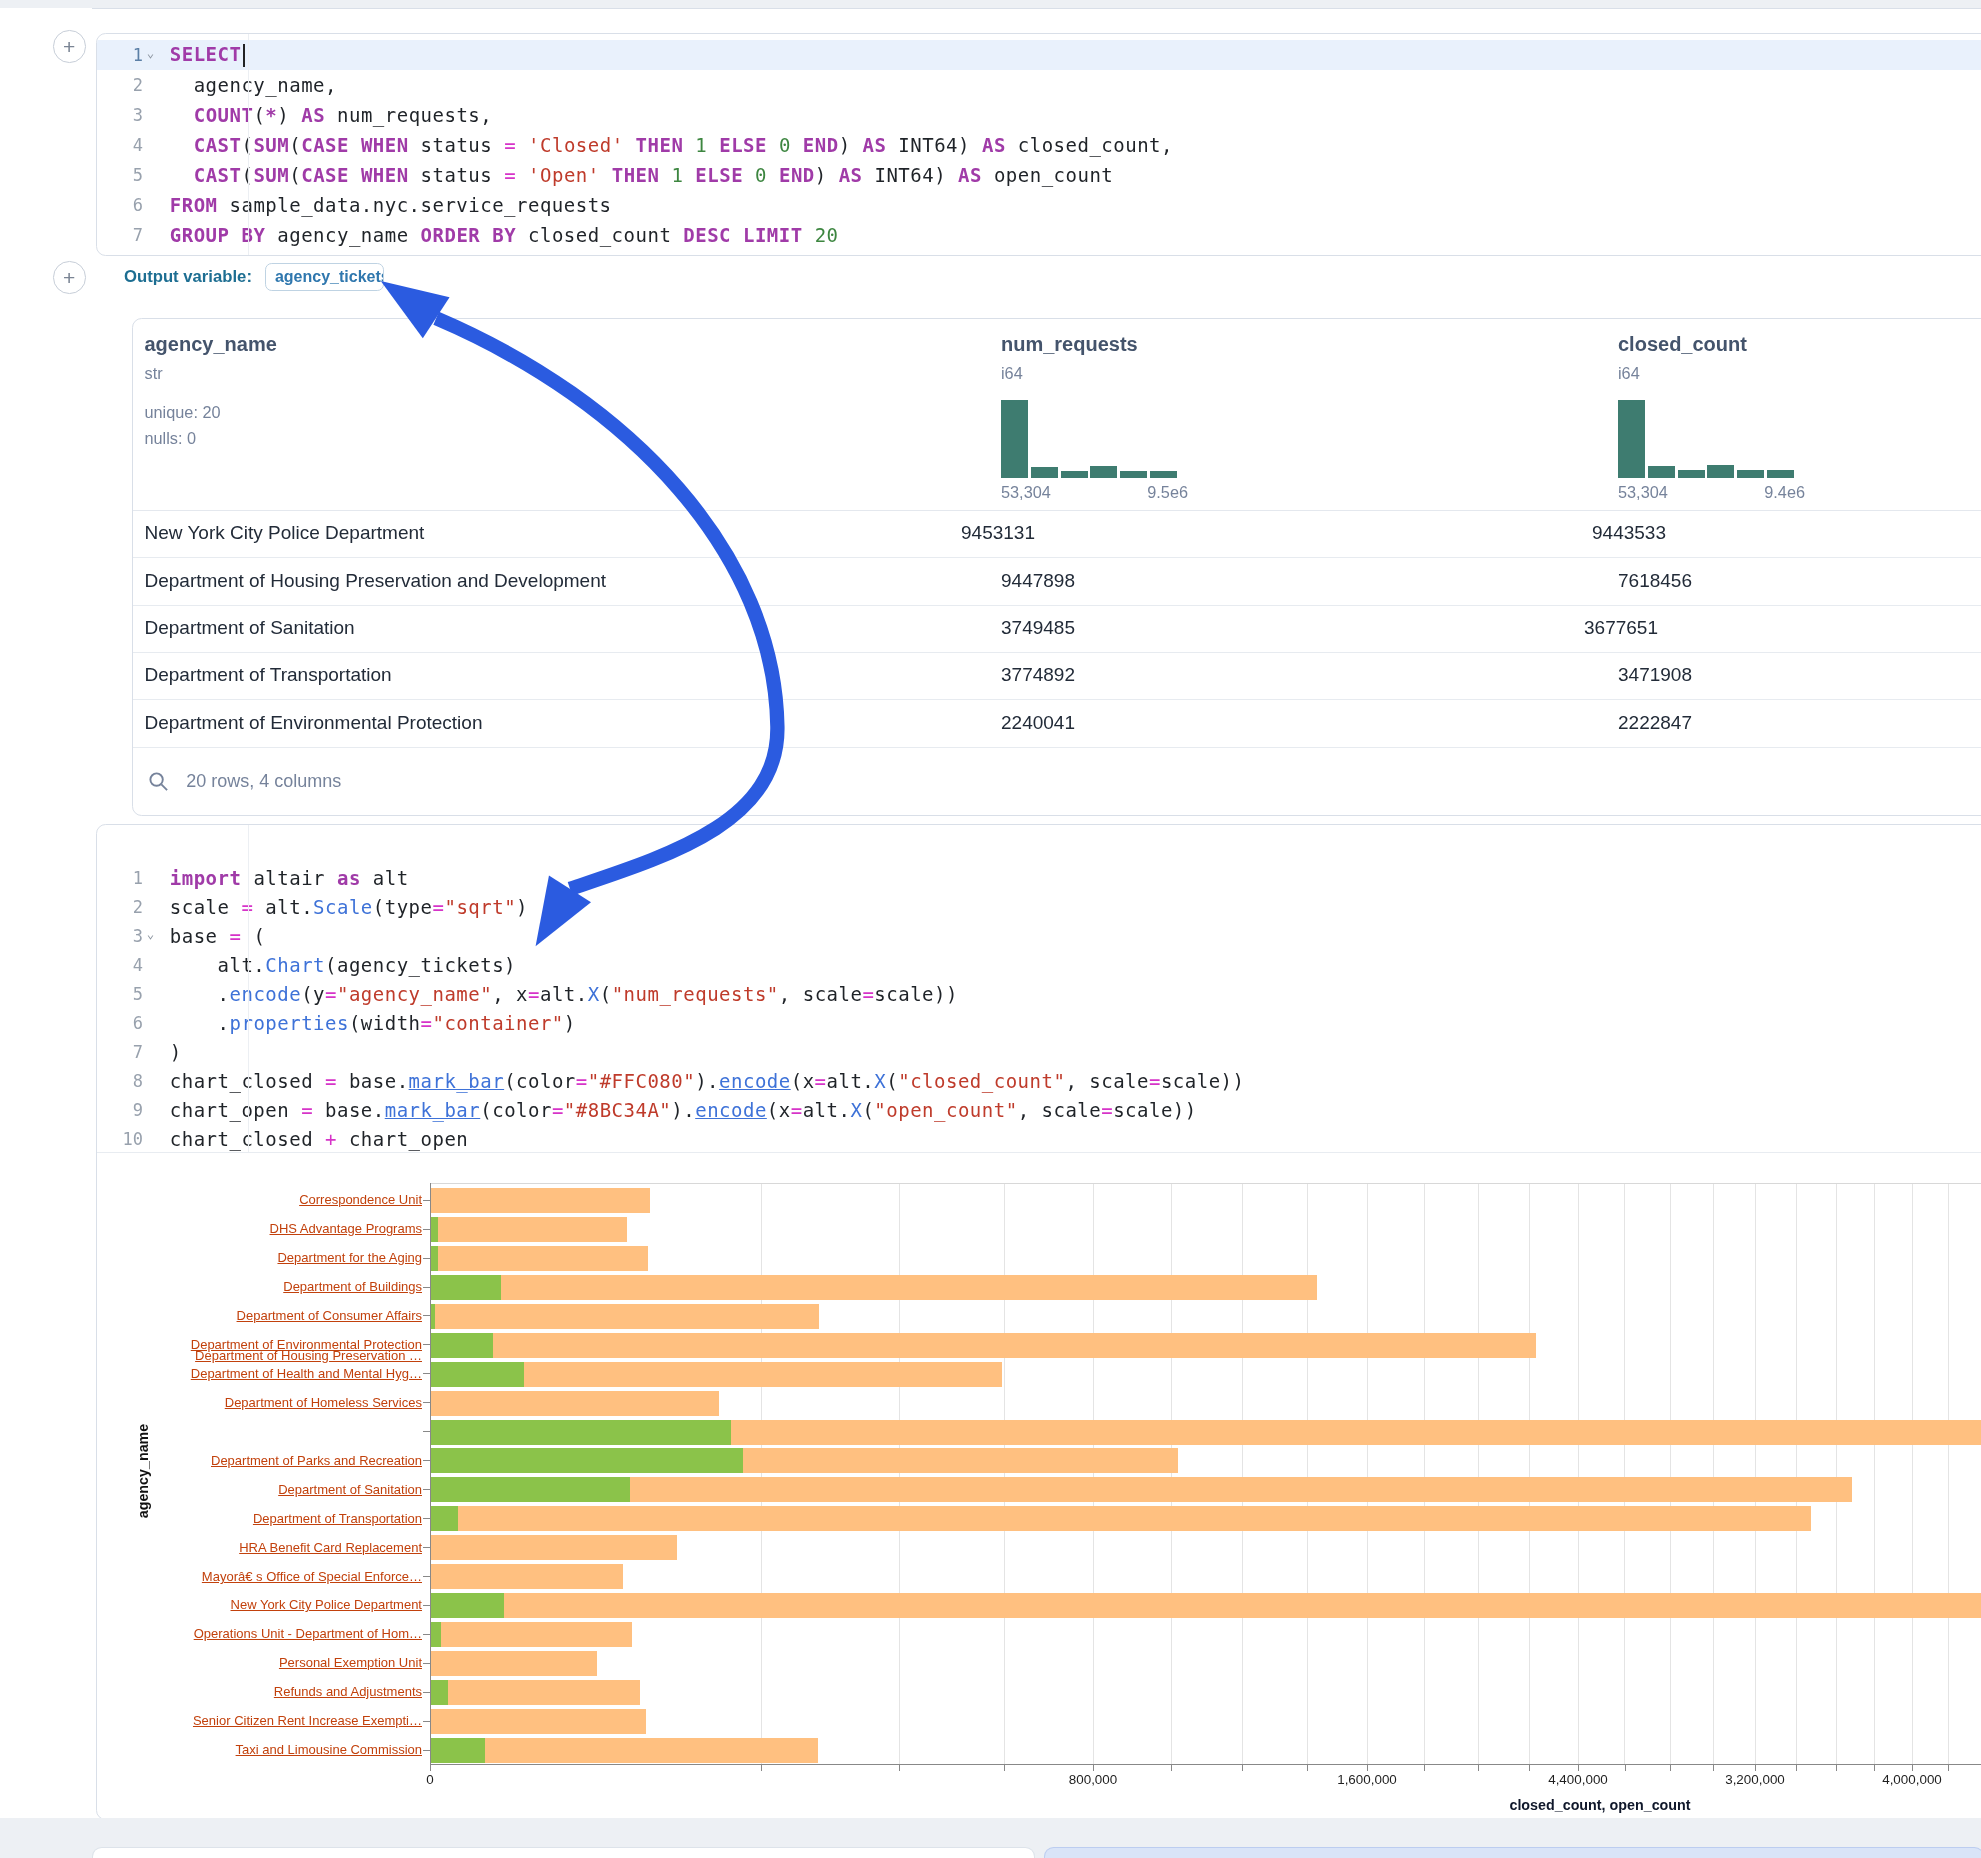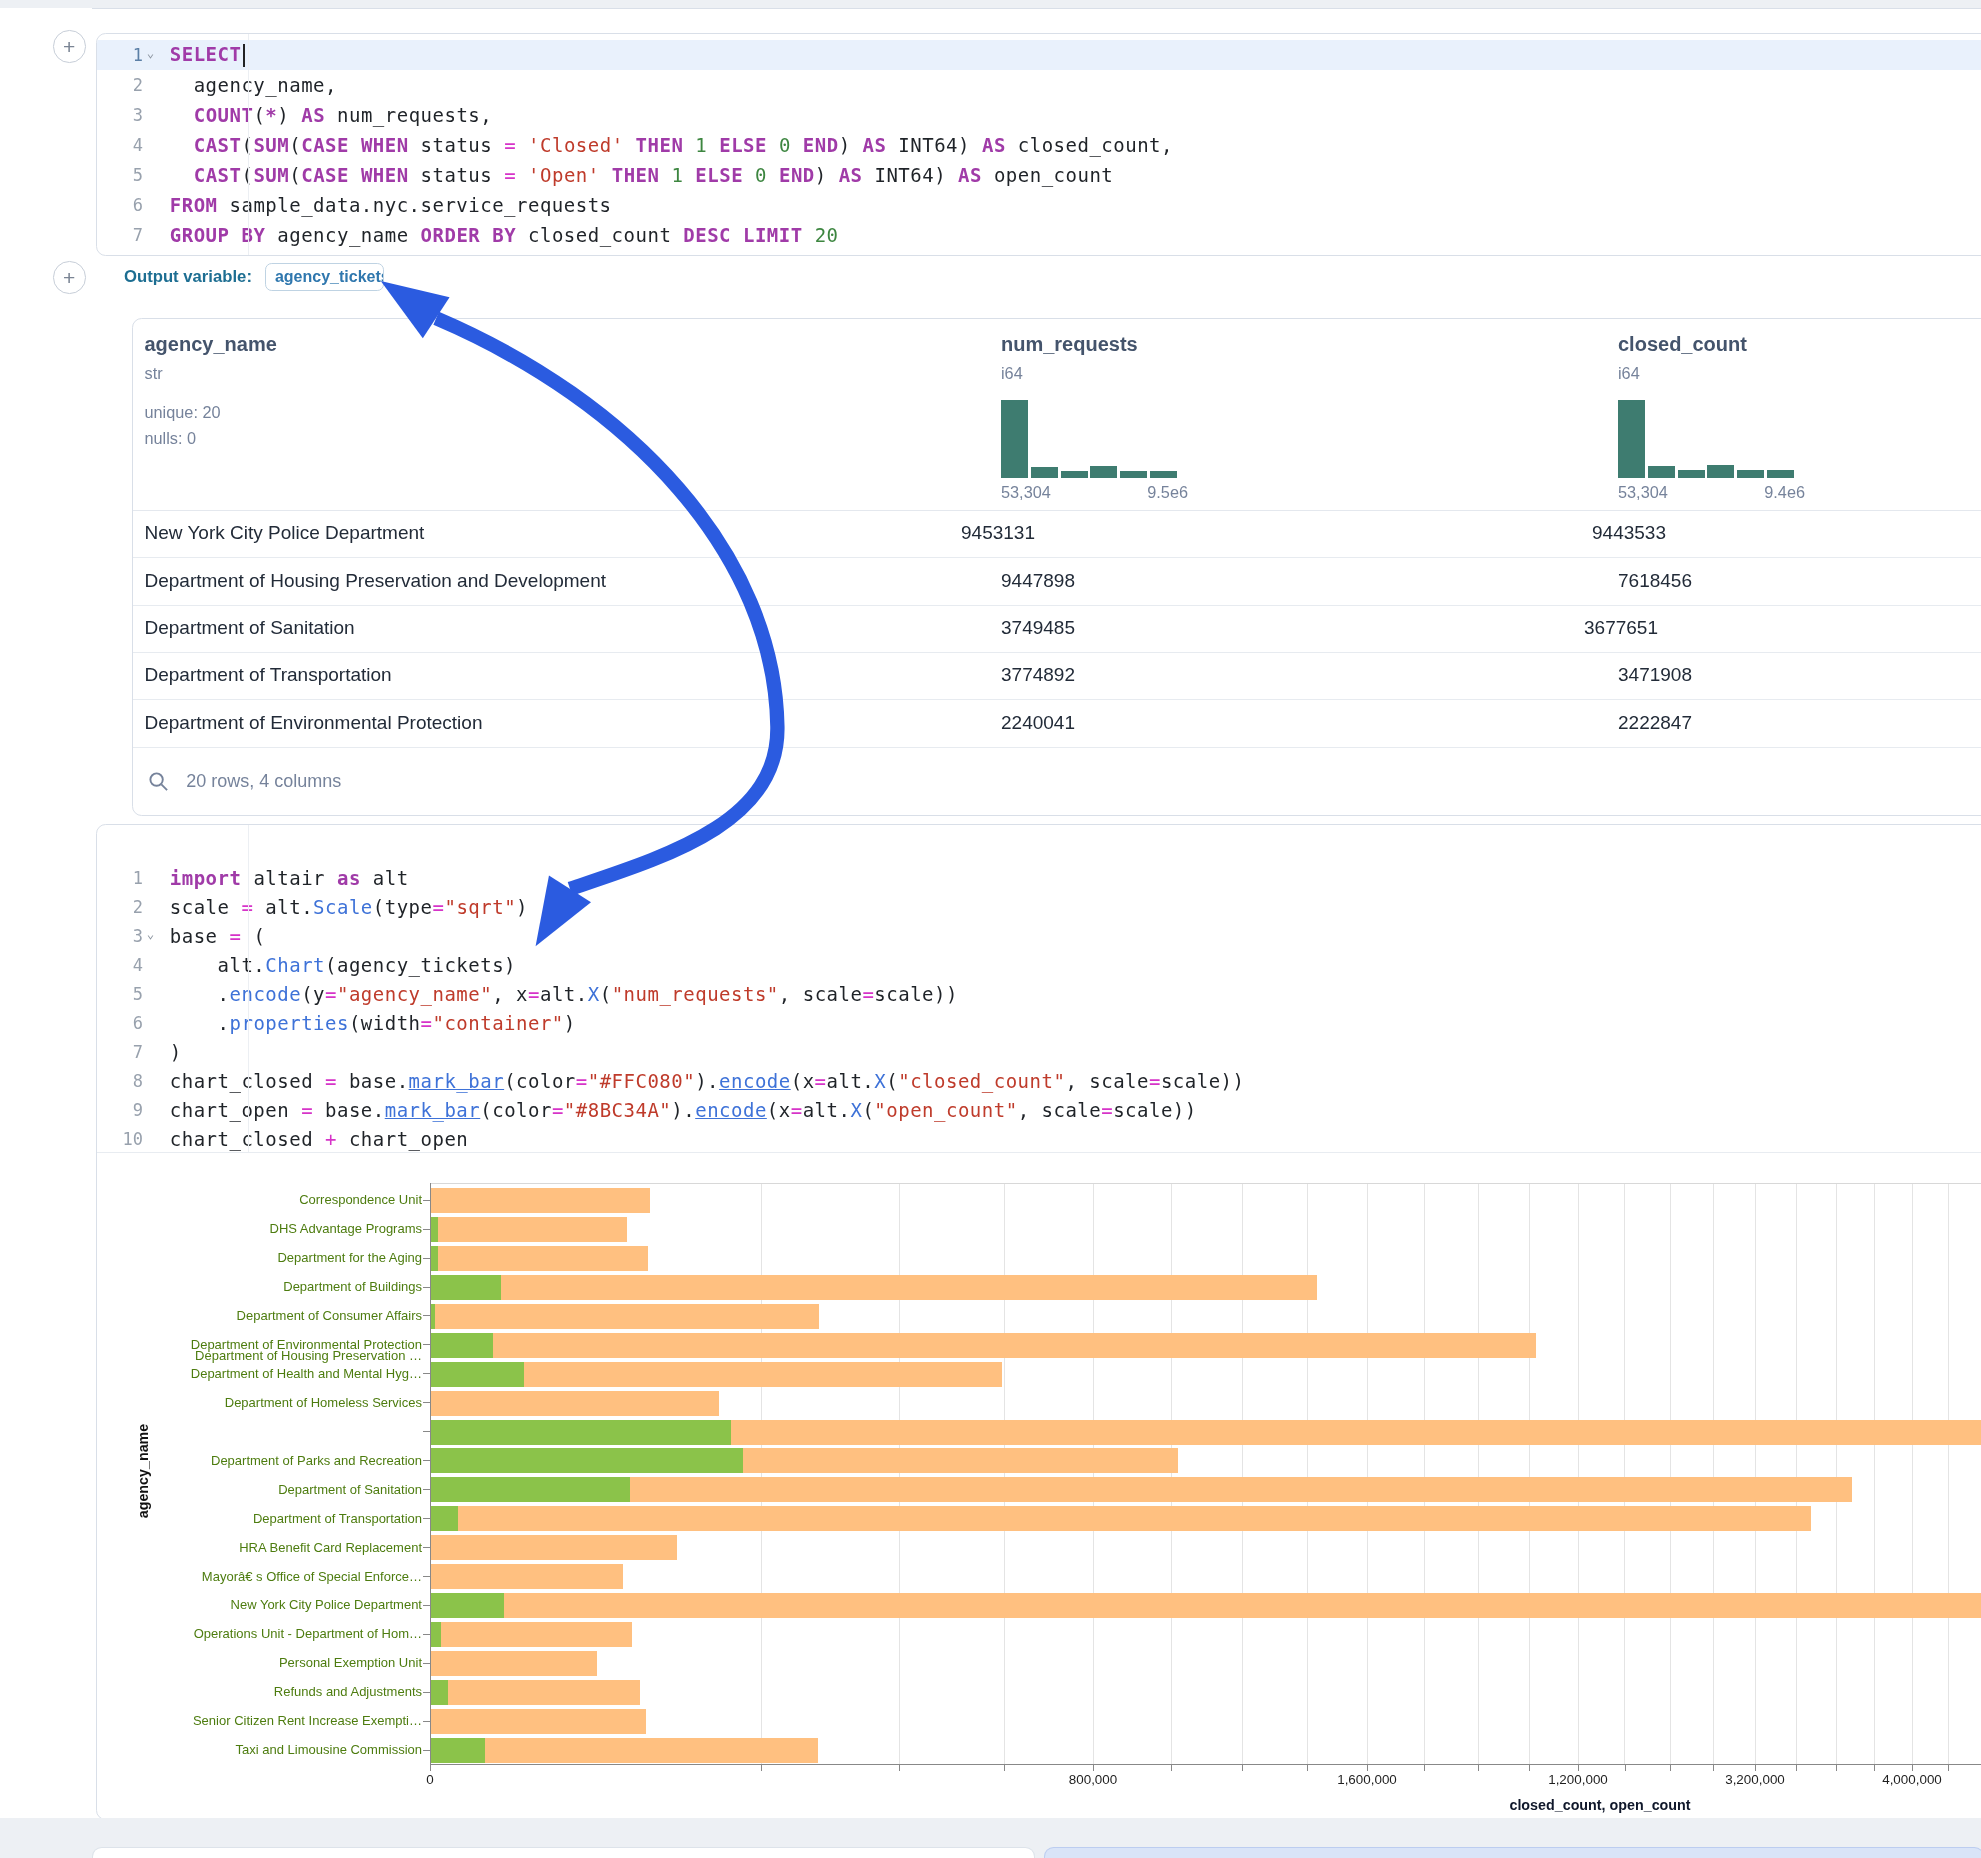--- a/index.html
+++ b/index.html
@@ -61,21 +61,21 @@
   .df-footer .ftxt{color:#76839b;font-size:18px;margin-left:17px;}
   .search-icon{margin-left:15.3px;}
   
   #chart-plot{left:430px;top:1183px;width:1551px;height:580px;border-top:1px solid #d8d8d8;overflow:hidden;}
   .gridline{position:absolute;top:0;bottom:0;width:1px;background:#e4e4e4;}
   .bar{position:absolute;height:25px;}
   .axis-y{left:430px;top:1183px;width:1px;height:581px;background:#888;}
   .axis-x{left:430px;top:1764px;width:1551px;height:1px;background:#888;}
   .ytick{position:absolute;width:6.7px;height:1px;background:#888;left:423px;}
   .xtick{position:absolute;width:1px;height:5.7px;background:#888;top:1765px;}
-  .ylab{position:absolute;right:1560px;width:382px;text-align:right;font-size:13px;color:#4d7c0f;white-space:nowrap;}
+  .ylab{position:absolute;right:1560px;width:382px;text-align:right;font-size:13px;color:#c2410c;white-space:nowrap;text-decoration:underline;}
   .xlab{position:absolute;top:1772px;width:134px;margin-left:-67px;text-align:center;font-size:13.4px;color:#1f1f1f;}
   .xtitle{left:1409px;top:1797px;width:382px;text-align:center;font-weight:bold;font-size:14.3px;color:#0f172a;}
   .ytitle{left:57px;top:1463px;width:172px;text-align:center;font-weight:bold;font-size:14.3px;color:#111;
           transform:rotate(-90deg);transform-origin:center;}
   
   #arrow-overlay{left:0;top:0;width:1982px;height:1858px;pointer-events:none;z-index:50;}
 </style>
 </head>
 <body>
 
@@ -295,21 +295,21 @@
     <div class="xtick abs" style="left: 1713px;"></div>
     <div class="xtick abs" style="left: 1755px;"></div>
     <div class="xtick abs" style="left: 1796px;"></div>
     <div class="xtick abs" style="left: 1836px;"></div>
     <div class="xtick abs" style="left: 1874px;"></div>
     <div class="xtick abs" style="left: 1912px;"></div>
     <div class="xtick abs" style="left: 1948px;"></div>
     <div class="xlab abs" style="left: 430px;">0</div>
     <div class="xlab abs" style="left: 1093px;">800,000</div>
     <div class="xlab abs" style="left: 1367px;">1,600,000</div>
-    <div class="xlab abs" style="left: 1578px;">1,200,000</div>
+    <div class="xlab abs" style="left: 1578px;">4,400,000</div>
     <div class="xlab abs" style="left: 1755px;">3,200,000</div>
     <div class="xlab abs" style="left: 1912px;">4,000,000</div>
   </div>
 <div class="abs xtitle">closed_count, open_count</div>
 <div class="abs ytitle">agency_name</div>
 
 <div class="abs bottom-band"></div>
 <div class="abs bottom-card-left"></div>
 <div class="abs bottom-card-right"></div>
 

